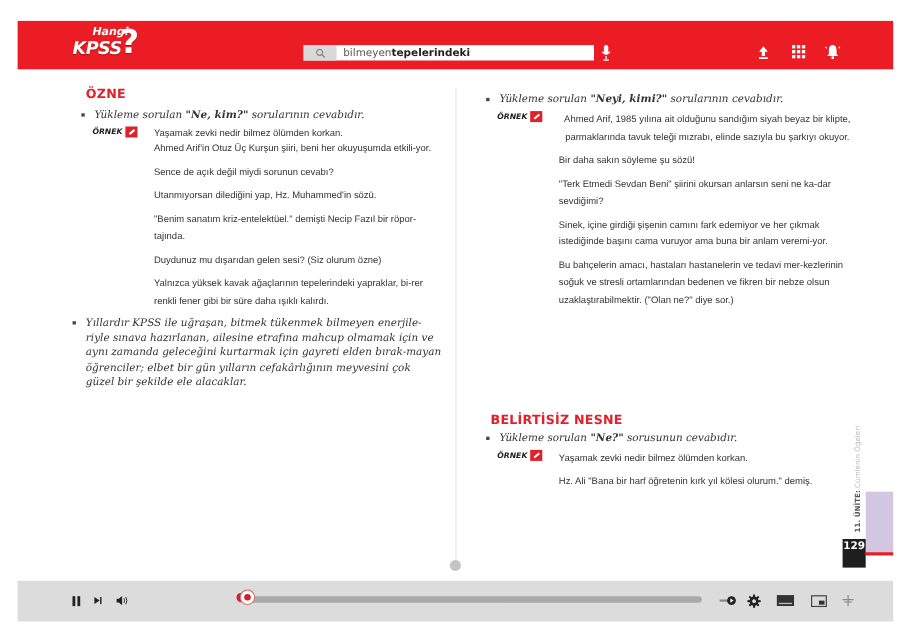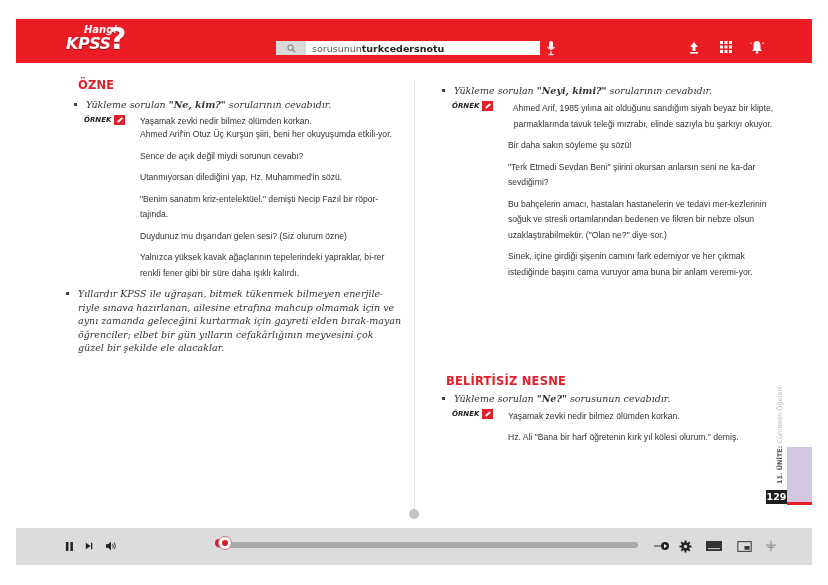--- a/index.html
+++ b/index.html
@@ -37,21 +37,21 @@
   .ex { font-size: 8.6px; line-height: 15.5px; color: #333; }
   .ex p { margin-bottom: 6px; }
   .ex-list { padding-left: 68px; }
 
   .divider { position: absolute; left: 414px; top: 80px; width: 1px; height: 432px; background: #e6e6e6; }
   .divider-dot { position: absolute; left: 409px; top: 509px; width: 10px; height: 10px; border-radius: 50%; background: #c4c4c4; }
 
   
   .side-tab { position: absolute; left: 787px; top: 447px; width: 25px; height: 55px; background: #d3c6e0; }
   .side-tab-line { position: absolute; left: 787px; top: 502px; width: 25px; height: 3px; background: #E2202A; }
-  .page-num { position: absolute; left: 766px; top: 490px; width: 21px; height: 14px; background: #1e1e1e; color: #fff; font-size: 9.5px; font-weight: bold; text-align: center; line-height: 14px; font-family: "DejaVu Sans", sans-serif; }
+  .page-num { position: absolute; left: 766px; top: 490px; width: 21px; height: 26px; background: #1e1e1e; color: #fff; font-size: 9.5px; font-weight: bold; text-align: center; line-height: 14px; font-family: "DejaVu Sans", sans-serif; }
   .unit-label { position: absolute; left: 776px; top: 484px; transform-origin: left top; transform: rotate(-90deg); white-space: nowrap; font-size: 6.5px; color: #bbb; font-family: "DejaVu Sans", sans-serif; }
   .unit-label b { color: #555; }
 
   
   .player { position: absolute; left: 16px; top: 528px; width: 796px; height: 37px; background: #dcdcdc; }
   .pbtn { position: absolute; top: 11px; height: 14px; display: flex; align-items: center; justify-content: center; }
   .track { position: absolute; left: 200px; top: 14px; width: 422px; height: 6px; background: #a9a9a9; border-radius: 3px; }
   .knob { position: absolute; left: 202px; top: 8px; width: 14px; height: 14px; border-radius: 50%; background: #fff; border: 1px solid #c77; }
   .knob::after { content: ""; position: absolute; left: 3px; top: 3px; width: 6px; height: 6px; border-radius: 50%; background: #d0202a; }
   .knob-left { position: absolute; left: 199px; top: 11px; width: 6px; height: 8px; border-radius: 4px 0 0 4px; background: #d0202a; }
@@ -68,21 +68,21 @@
       <span class="q">?</span>
     </div>
 
     <div class="search">
       <span class="sicon">
         <svg viewBox="0 0 10 10">
             <circle cx="4" cy="4" r="3" fill="none" stroke="#888" stroke-width="1.2"></circle>
             <line x1="6.2" y1="6.2" x2="9.2" y2="9.2" stroke="#888" stroke-width="1.4"></line>
           </svg>
       </span>
-      <span class="stext"><span>sorusunun</span><b>turkcedersnotu</b></span>
+      <span class="stext"><span>bilmeyen</span><b>tepelerindeki</b></span>
     </div>
 
     <span class="mic">
       <svg viewBox="0 0 10 16" width="10" height="16">
           <rect x="3" y="1" width="4" height="8" rx="2" fill="#fff"></rect>
           <path d="M1.5 7 Q5 12 8.5 7" fill="none" stroke="#fff" stroke-width="1.2"></path>
           <rect x="4.4" y="11" width="1.2" height="3" fill="#fff"></rect>
           <rect x="2.5" y="14" width="5" height="1.2" fill="#fff"></rect>
         </svg>
     </span>
@@ -150,22 +150,22 @@
     <div class="ornek-row">
       <div class="ornek">
         <span class="lbl">ÖRNEK</span>
         <span class="badge"></span>
       </div>
       <div class="ex" style="width:270px;">Ahmed Arif, 1985 yılına ait olduğunu sandığım siyah beyaz bir klipte, parmaklarında tavuk teleği mızrabı, elinde sazıyla bu şarkıyı okuyor.</div>
     </div>
     <div class="ex ex-list" style="margin-top:6px; width:340px;">
       <p>Bir daha sakın söyleme şu sözü!</p>
       <p>"Terk Etmedi Sevdan Beni" şiirini okursan anlarsın seni ne ka-dar sevdiğimi?</p>
+      <p>Sinek, içine girdiği şişenin camını fark edemiyor ve her çıkmak istediğinde başını cama vuruyor ama buna bir anlam veremi-yor.</p>
       <p>Bu bahçelerin amacı, hastaları hastanelerin ve tedavi mer-kezlerinin soğuk ve stresli ortamlarından bedenen ve fikren bir nebze olsun uzaklaştırabilmektir. ("Olan ne?" diye sor.)</p>
-      <p>Sinek, içine girdiği şişenin camını fark edemiyor ve her çıkmak istediğinde başını cama vuruyor ama buna bir anlam veremi-yor.</p>
     </div>
   </div>
 
   <div class="col right" style="top:374px;">
     <div class="sec-title" style="margin-left:6px;">BELİRTİSİZ NESNE</div>
     <div class="bullet" style="margin-top:4px;">
       <span>Yükleme sorulan </span><b>"Ne?"</b><span> sorusunun cevabıdır.</span>
     </div>
     <div class="ornek-row">
       <div class="ornek">

